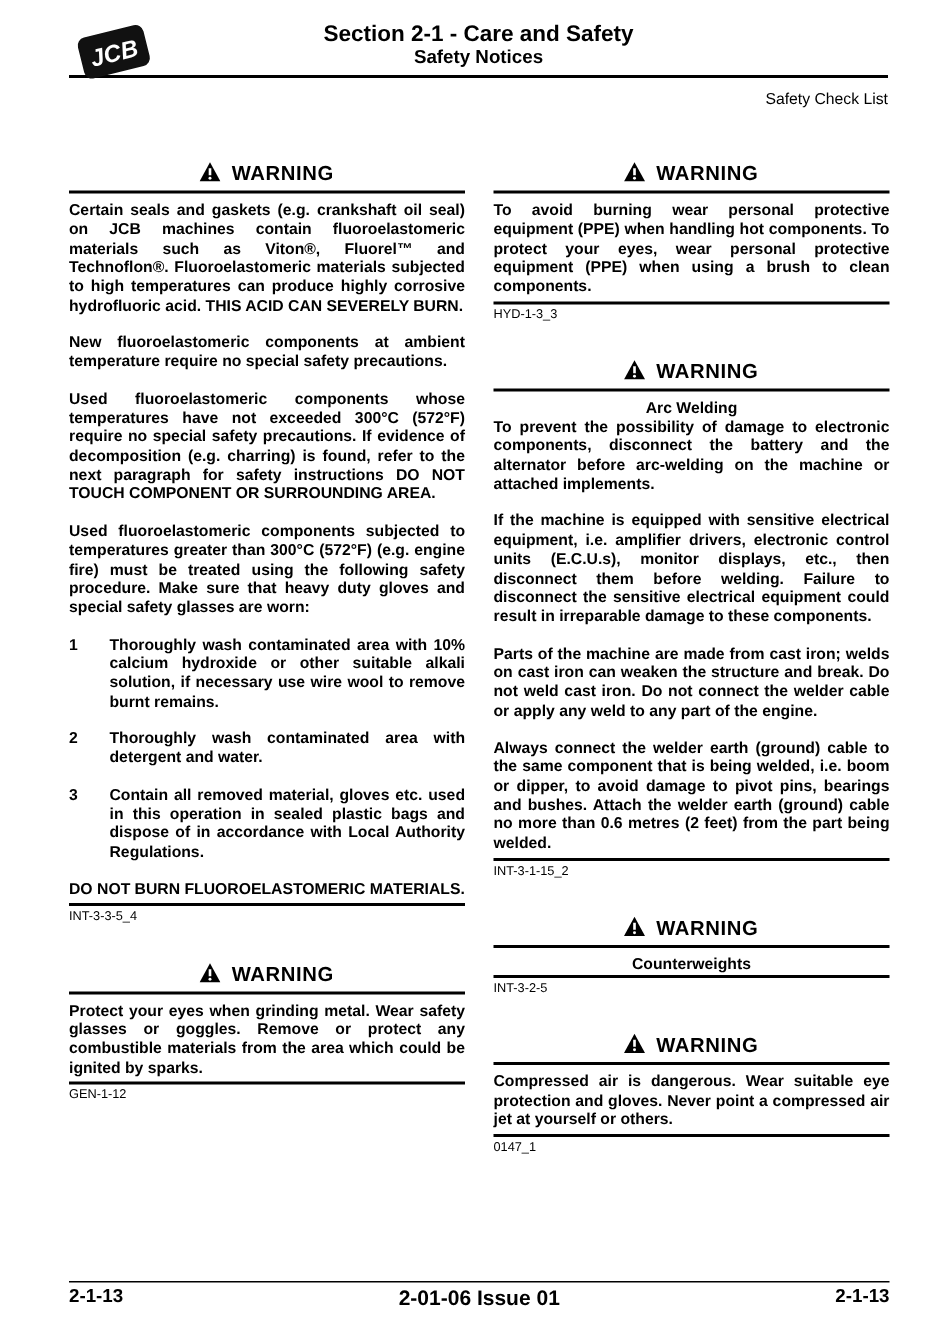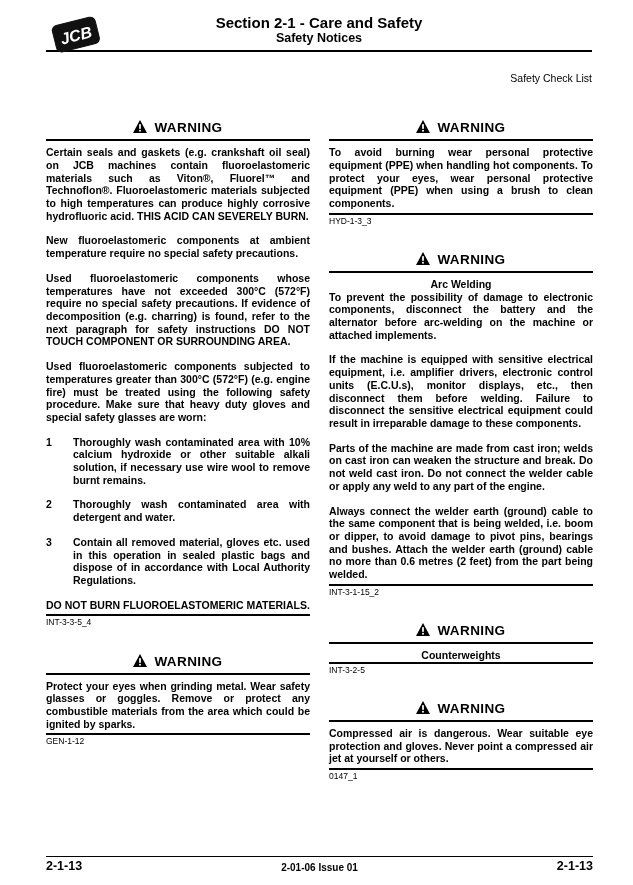--- a/index.html
+++ b/index.html
@@ -12,45 +12,45 @@
     color: #000;
     overflow: hidden;
   }
   
   .header { position: relative; padding: 14px 41px 0 46px; }
   .logo { position: absolute; left: 46px; top: 12px; width: 60px; height: 46px; }
   .head-titles { text-align: center; }
   .head-title { font-size: 15px; font-weight: bold; line-height: 1.15; }
   .head-subtitle { font-size: 12.5px; font-weight: bold; line-height: 1.2; }
   .head-rule { border-bottom: 2px solid #000; margin-top: 4px; }
-  .head-ref { text-align: right; font-size: 10.5px; margin-top: 20px; }
+  .head-ref { text-align: right; font-size: 10.5px; margin-top: 8px; }
   
   .content { display: flex; gap: 19px; padding: 10px 40px 0 46px; }
   .col { width: 264px; }
   
   .warn-block { margin-bottom: 14px; }
   .warn-head { text-align: center; font-weight: bold; font-size: 13.5px; letter-spacing: 0.4px; padding: 2px 0 4px; margin-top: 24px; }
   .warn-tri { width: 14px; height: 13px; vertical-align: -1px; margin-right: 7px; }
   .rule-thick { border-bottom: 2px solid #000; }
   .warn-body { padding-top: 5px; font-size: 10.5px; line-height: 1.21; font-weight: bold; }
   .warn-body p { margin: 0 0 12px; text-align: justify; }
   .warn-body p:last-child { margin-bottom: 3px; }
   .warn-body p.subtitle { text-align: center; margin-bottom: 0; }
   .li { display: flex; margin-bottom: 12px; }
   .li .num { flex: 0 0 27px; }
   .li .txt { flex: 1; text-align: justify; }
   .code-row { border-top: 2px solid #000; padding-top: 1px; font-size: 8.5px; font-weight: normal; line-height: 1.2; }
   
   .footer {
     position: absolute; left: 46px; right: 40px; bottom: 12px;
     border-top: 1px solid #000; padding-top: 2px;
-    display: flex; justify-content: space-between; align-items: flex-end;
+    display: flex; justify-content: space-between; align-items: flex-start;
   }
   .footer .pageno { font-size: 12.5px; font-weight: bold; }
-  .footer .issue { font-size: 10px; font-weight: bold; }
+  .footer .issue { font-size: 14px; font-weight: bold; }
 </style>
 </head>
 <body>
 
 <div class="page">
 
   <div class="header">
     <svg class="logo" viewBox="0 0 60 46">
       <g transform="rotate(-14 30 23)">
         <rect x="8" y="9" width="44" height="27" rx="5" fill="#111" stroke="#111"></rect>

